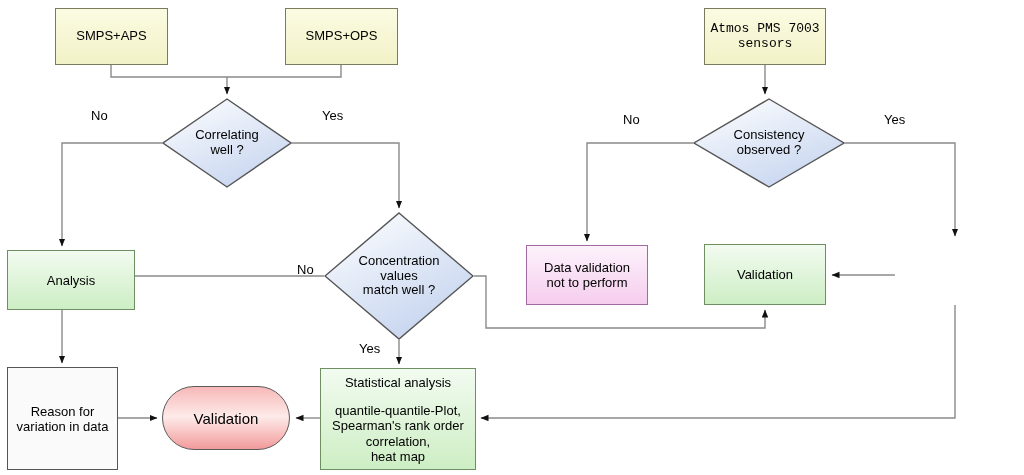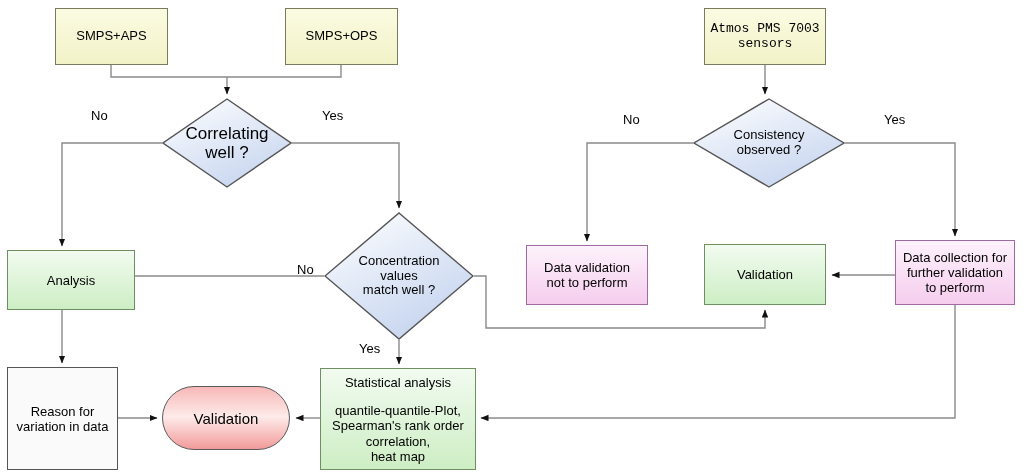--- a/index.html
+++ b/index.html
@@ -154,21 +154,21 @@
   <div class="diamond-wrap" style="left:162px; top:98px; width:130px; height:90px;">
     <svg width="130" height="90" viewBox="0 0 130 90" xmlns="http://www.w3.org/2000/svg">
       <defs>
         <linearGradient id="blueGrad1" x1="0" y1="0" x2="0.6" y2="1">
           <stop offset="0%" stop-color="#ffffff"></stop>
           <stop offset="100%" stop-color="#c9d7f0"></stop>
         </linearGradient>
       </defs>
       <polygon points="65,1 129,45 65,89 1,45" fill="url(#blueGrad1)" stroke="#555555" stroke-width="1.4"></polygon>
     </svg>
-    <div class="diamond-label" style="font-size:17px;">
+    <div class="diamond-label" style="font-size:13px;">
       <div>
         <div>Correlating</div>
         <div>well ?</div>
       </div>
     </div>
   </div>
 
   <div class="diamond-wrap" style="left:693px; top:98px; width:152px; height:90px;">
     <svg width="152" height="90" viewBox="0 0 152 90" xmlns="http://www.w3.org/2000/svg">
       <defs>
@@ -231,25 +231,20 @@
 
   <div class="node rect pink" style="left:526px; top:245px; width:122px; height:60px; font-size:13px; flex-direction:column;">
     <span>Data validation</span>
     <span>not to perform</span>
   </div>
 
   <div class="node rect green" style="left:704px; top:244px; width:122px; height:61px; font-size:13px;">
     <span>Validation</span>
   </div>
 
-  <div class="node rect pink" style="left:895px; top:240px; width:120px; height:65px; font-size:13px; flex-direction:column;">
-    <span>Data collection for</span>
-    <span>further validation</span>
-    <span>to perform</span>
-  </div>
 
   <div class="edge-label" style="left:91px; top:108px;">No</div>
   <div class="edge-label" style="left:322px; top:108px;">Yes</div>
   <div class="edge-label" style="left:623px; top:112px;">No</div>
   <div class="edge-label" style="left:884px; top:112px;">Yes</div>
   <div class="edge-label" style="left:297px; top:262px;">No</div>
   <div class="edge-label" style="left:359px; top:341px;">Yes</div>
 
 </div>
 

